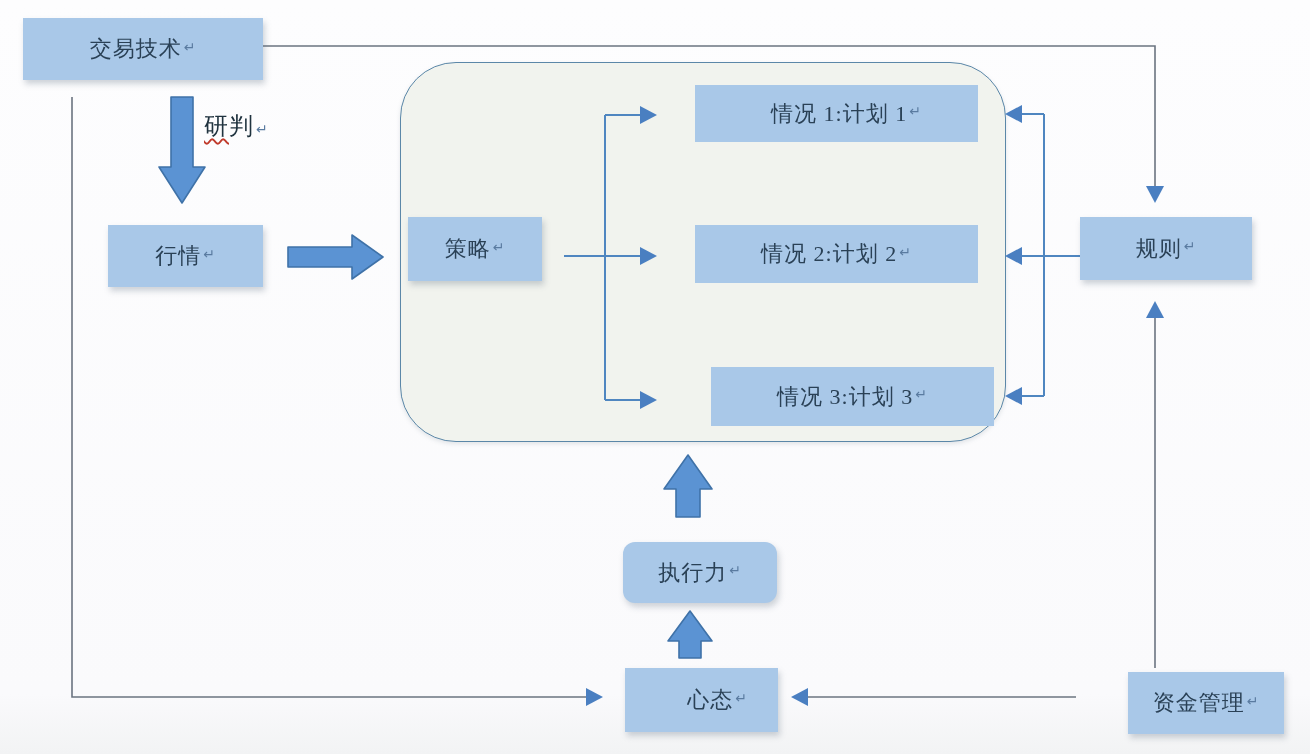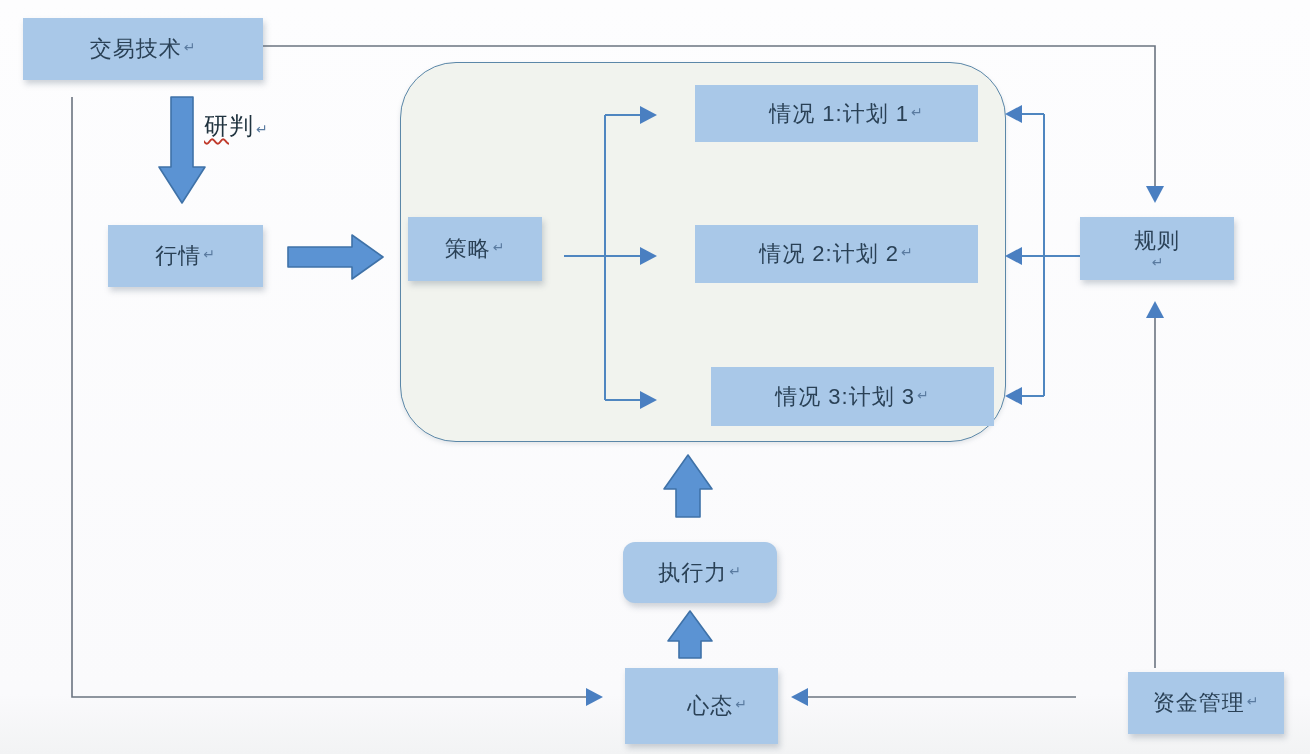--- a/index.html
+++ b/index.html
@@ -56,20 +56,21 @@
     background: var(--node-fill, #a9c8e8);
     color: var(--text, #2a4156);
     display: flex;
     align-items: center;
     justify-content: center;
     font-size: 22px;
     letter-spacing: 1px;
     box-shadow: 2px 4px 6px rgba(96,112,128,0.30);
     box-sizing: border-box;
     white-space: nowrap;
+    font-family: Liberation Serif, serif;
   }
   .node .ret, .edge-label .ret {
     font-size: 14px;
     color: #5a7ba0;
     margin-left: 2px;
     transform: translateY(-2px);
   }
   .edge-label {
     position: absolute;
     left: 204px; top: 110px;
@@ -152,31 +153,31 @@
   <div class="node" style="left:695px;top:225px;width:283px;height:58px;box-shadow:none;">
     <span>情况 2:计划 2</span>
       <span class="ret">↵</span>
   </div>
 
   <div class="node" style="left:695px;top:367px;width:283px;height:59px;box-shadow:none;margin-left:16px;">
     <span>情况 3:计划 3</span>
       <span class="ret">↵</span>
   </div>
 
-  <div class="node" style="left:1080px;top:217px;width:154px;height:63px;flex-direction:column;">
+  <div class="node" style="left:1080px;top:217px;width:172px;height:63px;">
     <span>规则</span>
       <span class="ret">↵</span>
   </div>
 
   <div class="node" style="left:623px;top:542px;width:154px;height:61px;border-radius:12px;">
     <span>执行力</span>
       <span class="ret">↵</span>
   </div>
 
-  <div class="node" style="left:625px;top:668px;width:153px;height:76px;padding-left:32px;">
+  <div class="node" style="left:625px;top:668px;width:153px;height:64px;padding-left:32px;">
     <span>心态</span>
       <span class="ret">↵</span>
   </div>
 
   <div class="node" style="left:1128px;top:672px;width:156px;height:62px;">
     <span>资金管理</span>
       <span class="ret">↵</span>
   </div>
 
   <div class="edge-label">

